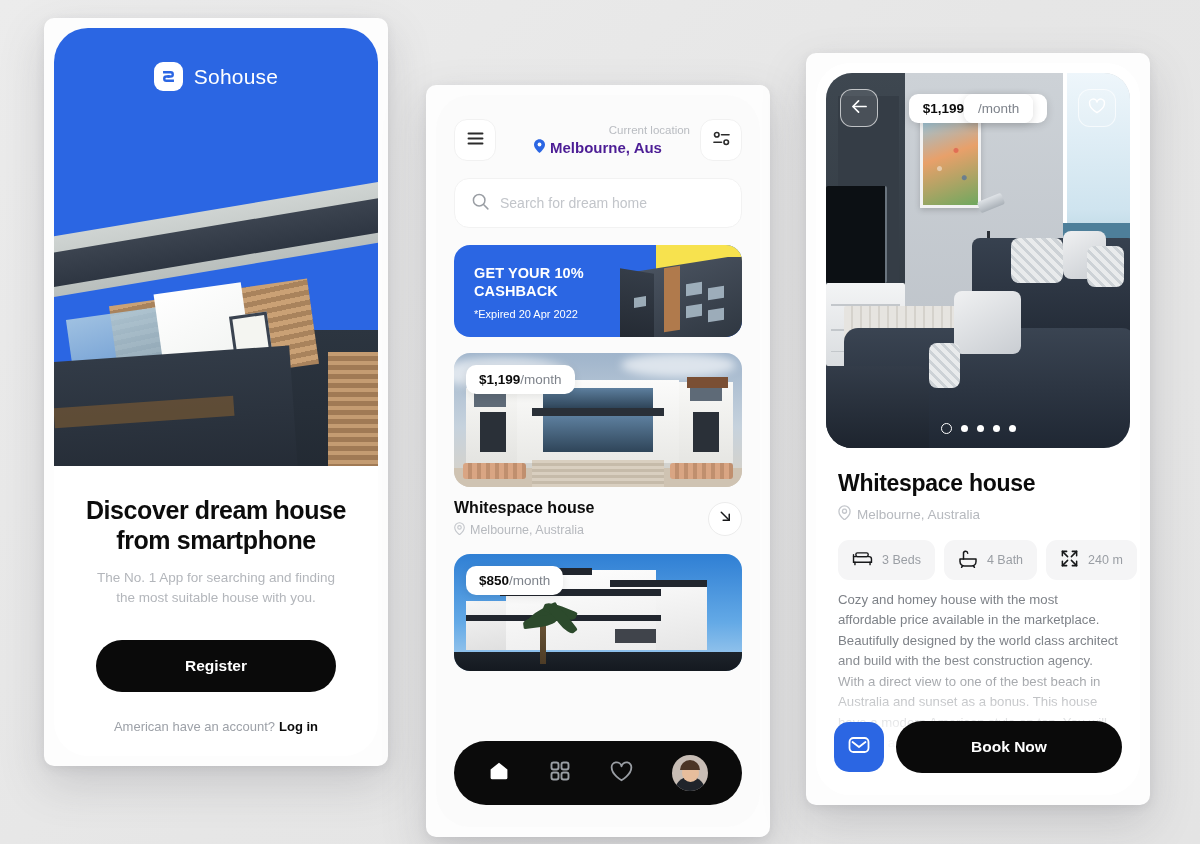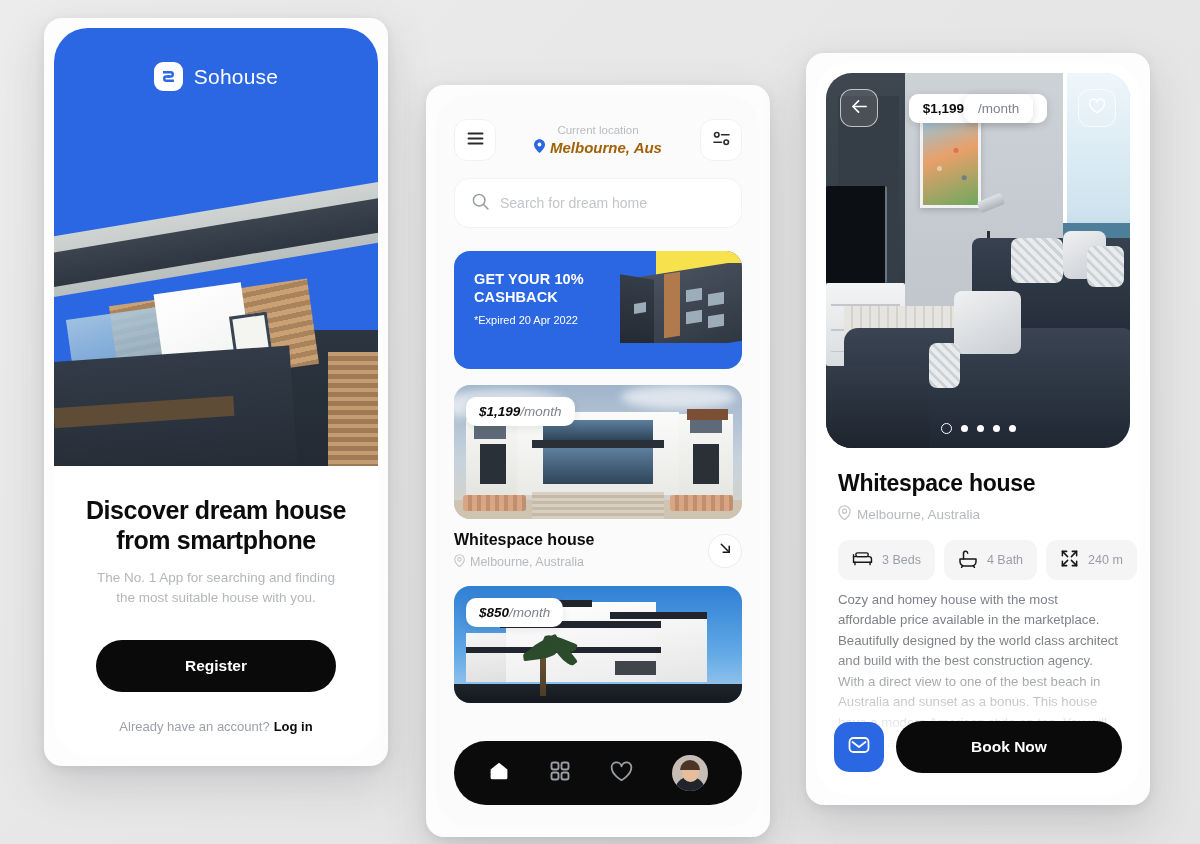--- a/index.html
+++ b/index.html
@@ -6,21 +6,21 @@
   html, body {
     width: 1200px; height: 844px;
     background: #e9e9e9;
     font-family: "Liberation Sans", sans-serif;
     overflow: hidden;
   }
   .stage { position: relative; width: 1200px; height: 844px;
            background: linear-gradient(135deg,#ececec 0%,#e6e6e6 50%,#e4e4e4 100%); }
 
   
-  .phone { position: absolute; background: #fdfdfd; border-radius: 18px;
+  .phone { position: absolute; background: #fdfdfd; border-radius: 10px;
            box-shadow: 0 18px 46px rgba(80,80,90,.20), 0 3px 10px rgba(80,80,90,.10);
            overflow: hidden; }
 
   #phone1 { left: 44px;  top: 18px;  width: 344px; height: 748px; padding: 10px; }
   #phone2 { left: 426px; top: 85px;  width: 344px; height: 752px; padding: 10px; }
   #phone3 { left: 806px; top: 53px;  width: 344px; height: 752px; padding: 10px; }
 
   .screen { position: relative; width: 100%; height: 100%;
             border-radius: 34px; overflow: hidden; background: #fff; }
 
@@ -68,46 +68,46 @@
                   font-size: 15.5px; font-weight: 600; font-family: inherit; cursor: pointer; }
   .p1-foot { margin-top: 27px; font-size: 13px; color: #9da1a8; }
   .p1-foot b { color: #0a0a0a; font-weight: 700; margin-left: 4px; }
 
   
   .s2 { background: #fbfbfb; height: 100%; position: relative; overflow: hidden; }
   .top2 { display: flex; align-items: center; padding: 24px 18px 0; gap: 10px; }
   .sqbtn { width: 42px; height: 42px; border-radius: 13px; background: #fff;
            border: 1px solid #f1f1f1; display: flex; align-items: center; justify-content: center;
            flex: 0 0 auto; cursor: pointer; }
-  .loc { flex: 1; text-align: center; }
+  .loc { flex: 1; text-align: right; }
   .loc-label { font-size: 11.5px; color: #b9bcc1; }
-  .loc-city { margin-top: 3px; font-size: 15px; font-weight: 700; color: #a16207;
-              display: flex; align-items: center; justify-content: center; gap: 5px; font-style: italic; }
+  .loc-city { margin-top: 3px; font-size: 15px; font-weight: 700; color: #4c1d95;
+              display: flex; align-items: center; justify-content: center; gap: 5px; }
   .searchbar { margin: 17px 18px 0; height: 50px; background: #fff; border-radius: 15px;
                display: flex; align-items: center; gap: 11px; padding: 0 17px;
                border: 1px solid #f2f2f2; cursor: text; }
   .search-ph { font-size: 14px; color: #c2c5ca; }
 
-  .promo { margin: 23px 18px 0; height: 118px; border-radius: 16px; overflow: hidden;
+  .promo { margin: 17px 18px 0; height: 92px; border-radius: 16px; overflow: hidden;
            position: relative; background: #2b66e3; cursor: pointer; }
   .promo-yellow { position: absolute; right: 0; top: 0; width: 86px; height: 46px; background: #f7e24e; }
   .promo-bldg { position: absolute; right: 0; top: 12px; width: 122px; height: 80px; overflow: hidden; }
   .pb-face { position: absolute; left: 10px; top: 6px; width: 120px; height: 80px;
              background: linear-gradient(165deg,#4a5360 0%,#2f3741 100%); transform: skewY(-9deg); }
   .pb-face2 { position: absolute; left: 0px; top: 14px; width: 34px; height: 70px;
               background: linear-gradient(180deg,#353d48,#242a33); transform: skewY(9deg); }
   .pb-wood { position: absolute; left: 44px; top: 10px; width: 16px; height: 64px;
              background: #b07a4c; transform: skewY(-9deg); }
   .pb-win { position: absolute; background: #aebfcd; opacity: .85; transform: skewY(-9deg); }
   .promo-txt { position: absolute; left: 20px; top: 19px; z-index: 2; }
   .promo-h { color: #fff; font-size: 14.5px; font-weight: 800; line-height: 1.25; letter-spacing: .1px; }
   .promo-s { margin-top: 8px; color: #fff; font-size: 11px; font-weight: 500; }
 
   .card { margin: 16px 18px 0; }
-  .card-img { position: relative; height: 134px; border-radius: 16px; overflow: hidden; font-style: italic; }
+  .card-img { position: relative; height: 134px; border-radius: 16px; overflow: hidden; }
   .price-pill { position: absolute; left: 12px; top: 12px; background: #fff;
                 border-radius: 10px; padding: 7px 13px; font-size: 13.5px; color: #7e838b;
                 box-shadow: 0 2px 8px rgba(0,0,0,.09); z-index: 4; }
   .price-pill b { color: #0b0b0b; font-weight: 700; }
   .card-meta { display: flex; align-items: center; margin-top: 12px; }
   .card-meta-txt { flex: 1; }
   .card-title { font-size: 16px; font-weight: 700; color: #0d0d0d; }
   .card-loc { margin-top: 5px; font-size: 12.5px; color: #b6b9be;
               display: flex; align-items: center; gap: 5px; }
   .go-btn { width: 34px; height: 34px; border-radius: 50%; border: 1px solid #ececec;
@@ -271,21 +271,21 @@
         <h1 class="p1-title">
           <span>Discover dream house</span><br>
           <span>from smartphone</span>
         </h1>
         <p class="p1-sub">
           <span>The No. 1 App for searching and finding</span><br>
           <span>the most suitable house with you.</span>
         </p>
         <button class="btn-register">Register</button>
         <div class="p1-foot">
-          <span>Already have an account?</span><b>Log in</b>
+          <span>American have an account?</span><b>Log in</b>
         </div>
       </div>
     </div>
   </div>
 
   <div class="phone" id="phone2">
     <div class="screen">
       <div class="s2">
 
         <div class="top2">

